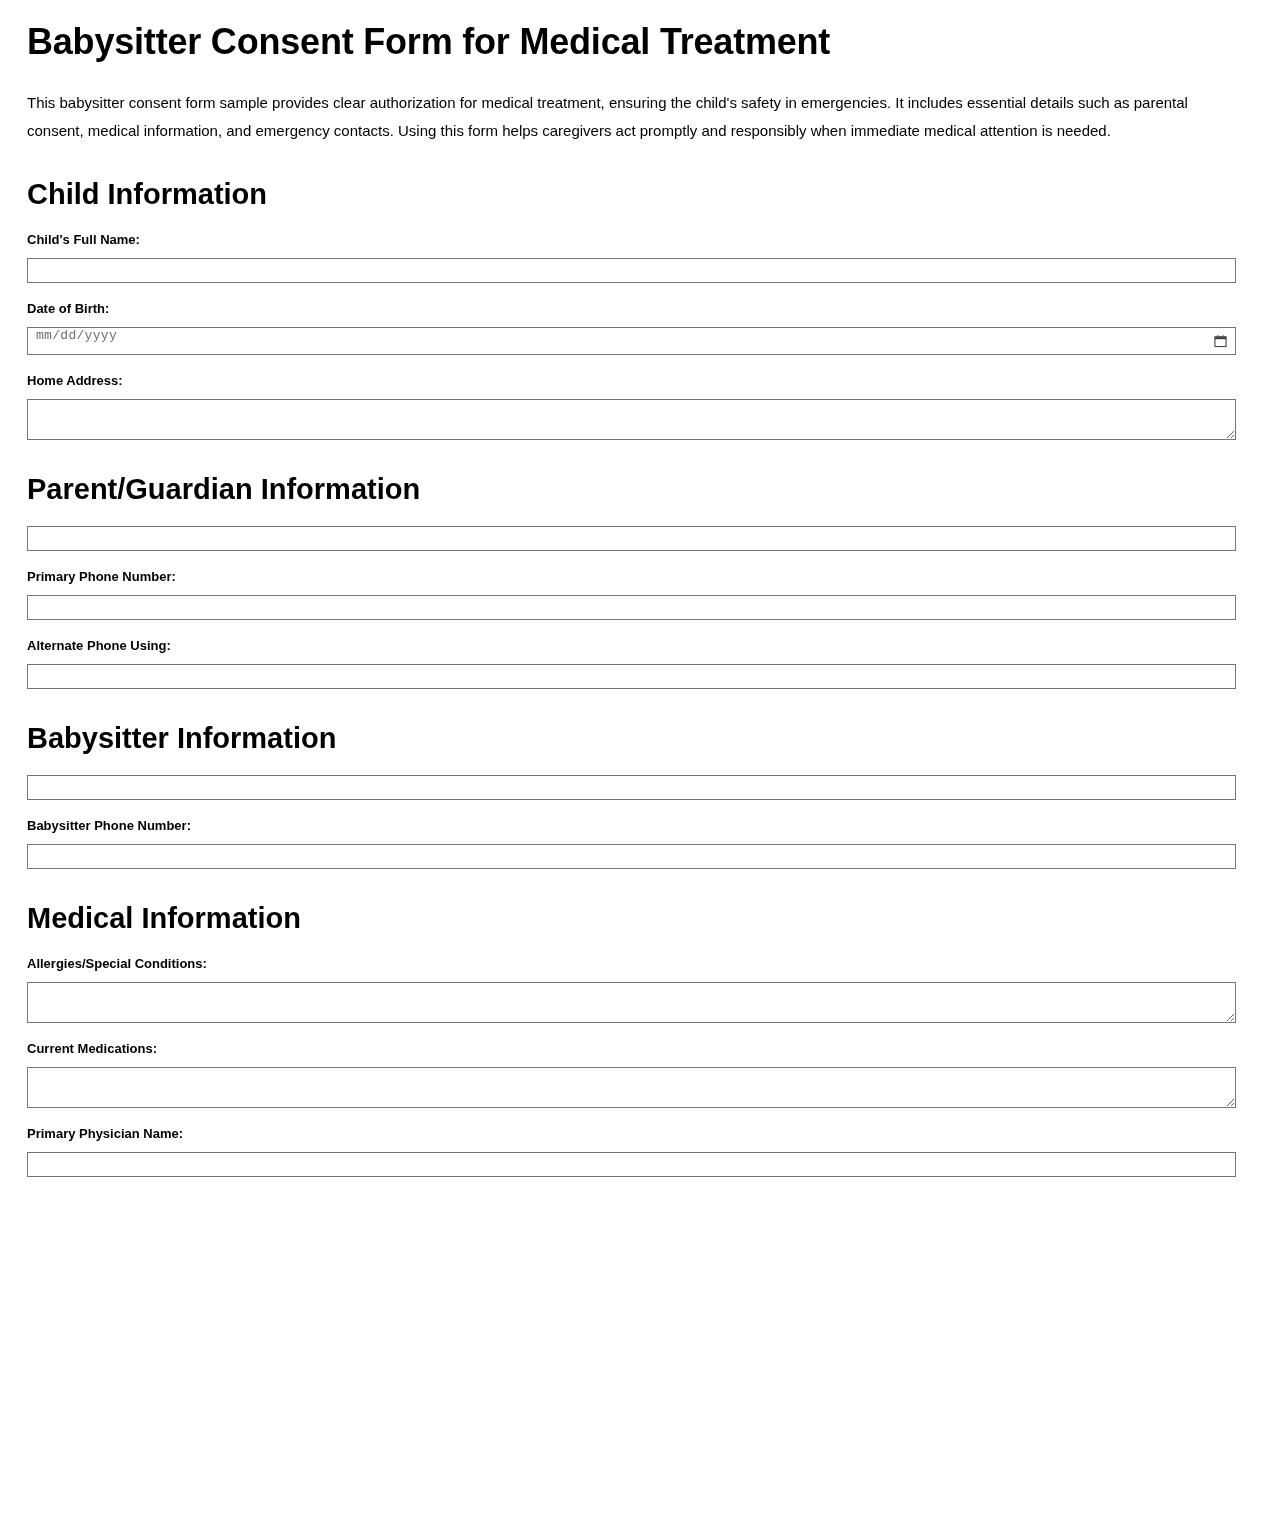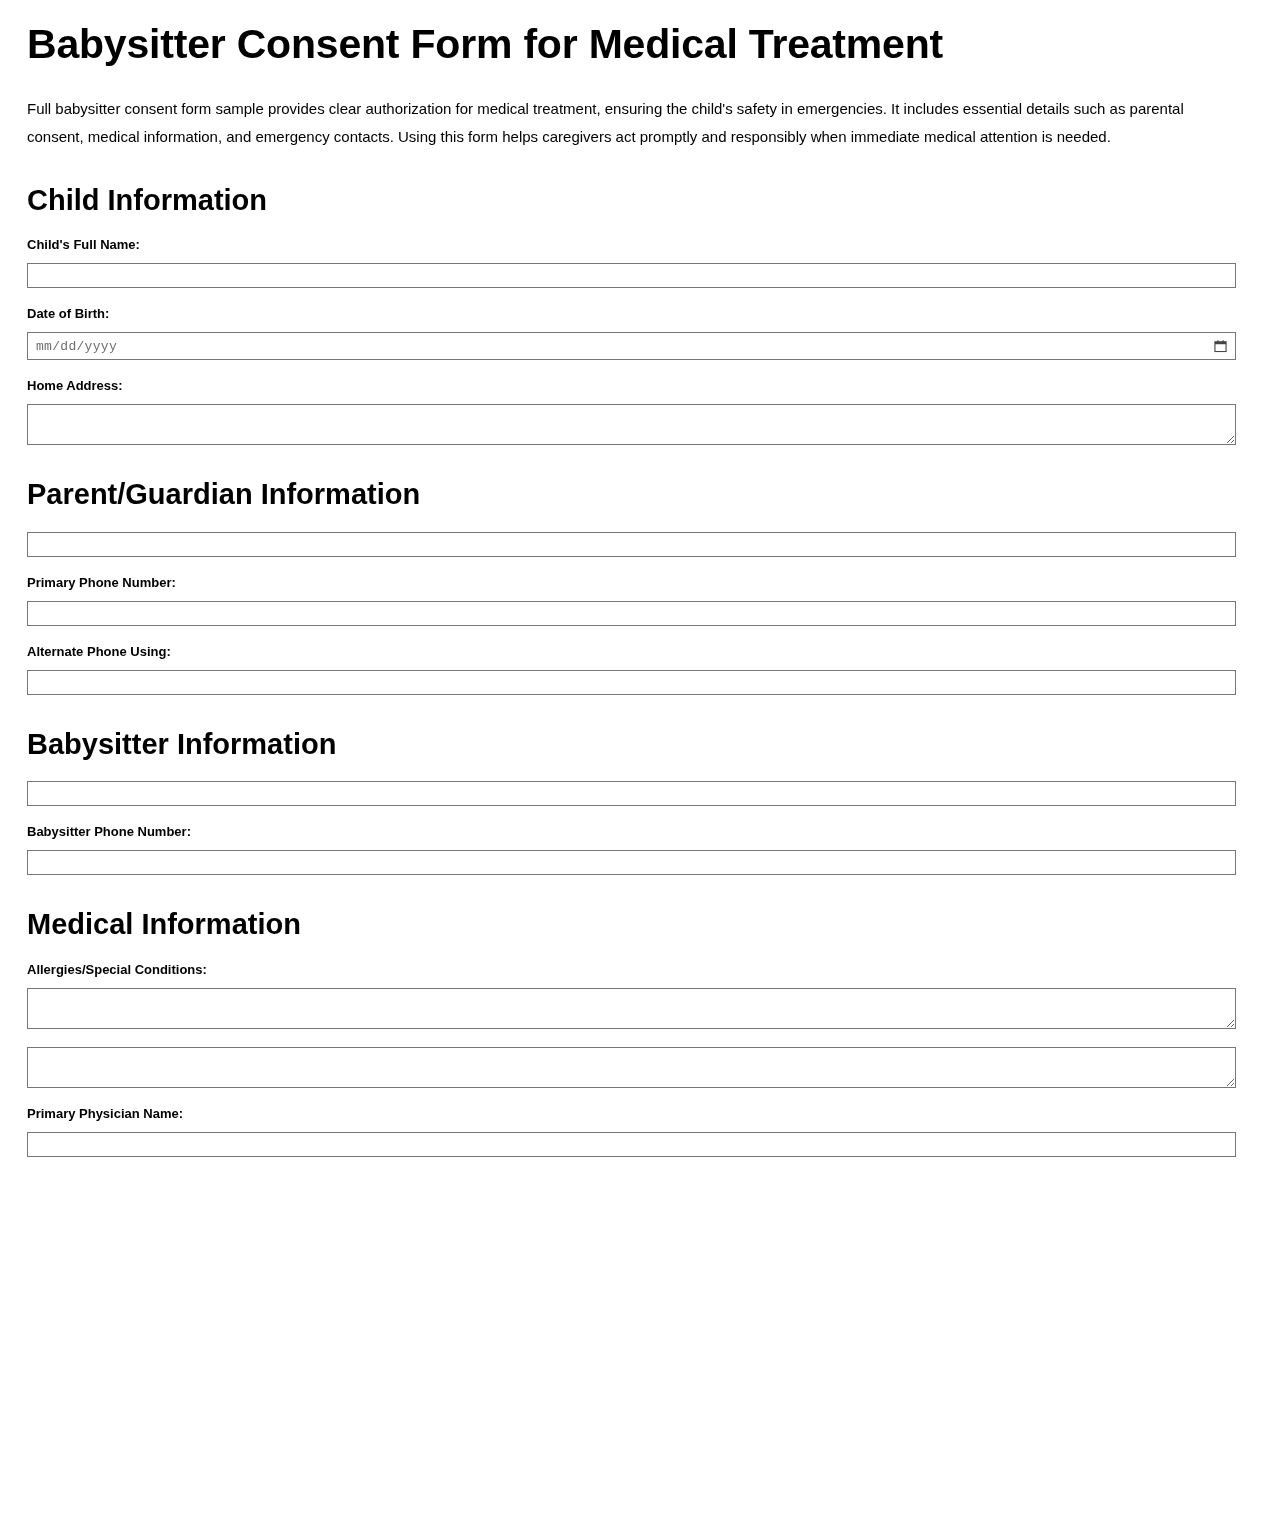--- a/index.html
+++ b/index.html
@@ -28,21 +28,21 @@
     width: 1263px;
     height: 1253px;
     overflow: hidden;
   }
   .inner {
     padding: 0 27px;
     box-sizing: border-box;
     width: 1263px;
   }
   h1.doc-title {
-    font-size: 41px;
+    font-size: 36px;
     line-height: 1.15;
     font-weight: bold;
     margin: 21px 0 0 0;
     letter-spacing: -0.2px;
   }
   p.intro {
     font-size: 15px;
     line-height: 28px;
     margin: 27px 0 0 0;
     max-width: 1209px;
@@ -88,21 +88,21 @@
   }
   .date-input {
     display: block;
     width: 1209px;
     height: 28px;
     box-sizing: border-box;
     border: 1px solid #767676;
     background: #ffffff;
     padding: 0 8px;
     display: flex;
-    align-items: center;
+    align-items: flex-start;
   }
   .date-placeholder {
     font-family: "Liberation Mono", monospace;
     font-size: 13px;
     letter-spacing: 0.3px;
     color: #6f6f6f;
   }
   .date-picker-icon {
     position: absolute;
     right: 9px;
@@ -131,21 +131,21 @@
 </style>
 </head>
 <body>
 
 <div class="page">
   <div class="content-clip">
     <div class="inner">
 
       <h1 class="doc-title">Babysitter Consent Form for Medical Treatment</h1>
 
-      <p class="intro"><span>Full </span><b>babysitter consent form</b><span> sample provides clear authorization for medical treatment, ensuring the child's safety in emergencies. It includes essential details such as parental consent, medical information, and emergency contacts. Using this form helps caregivers act promptly and responsibly when immediate medical attention is needed.</span></p>
+      <p class="intro"><span>This </span><b>babysitter consent form</b><span> sample provides clear authorization for medical treatment, ensuring the child's safety in emergencies. It includes essential details such as parental consent, medical information, and emergency contacts. Using this form helps caregivers act promptly and responsibly when immediate medical attention is needed.</span></p>
 
       <h2 class="section-title">Child Information</h2>
 
       <div class="field first">
         <label class="field-label">Child's Full Name:</label>
         <input class="text-input" type="text" value="" style="">
       </div>
 
       <div class="field">
         <label class="field-label">Date of Birth:</label>
@@ -195,20 +195,21 @@
       </div>
 
       <h2 class="section-title">Medical Information</h2>
 
       <div class="field first">
         <label class="field-label">Allergies/Special Conditions:</label>
         <textarea class="area-input" rows="2" style=""></textarea>
       </div>
 
       <div class="field">
+        <label class="field-label">Current Medications:</label>
         <textarea class="area-input" rows="2" style=""></textarea>
       </div>
 
       <div class="field">
         <label class="field-label">Primary Physician Name:</label>
         <input class="text-input" type="text" value="" style="">
       </div>
 
     </div>
   </div>

